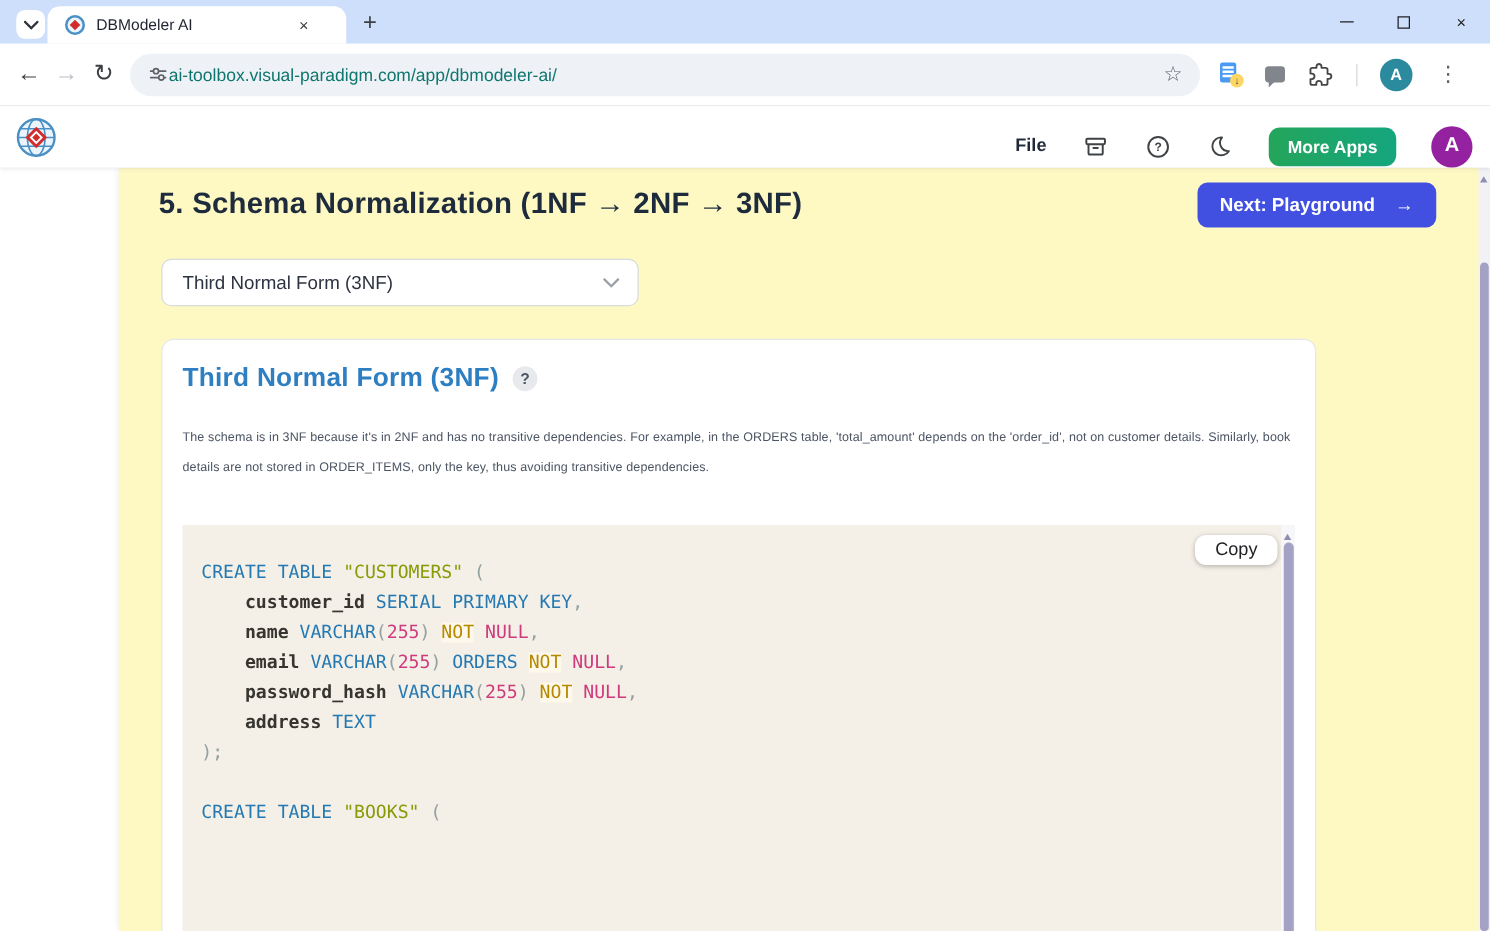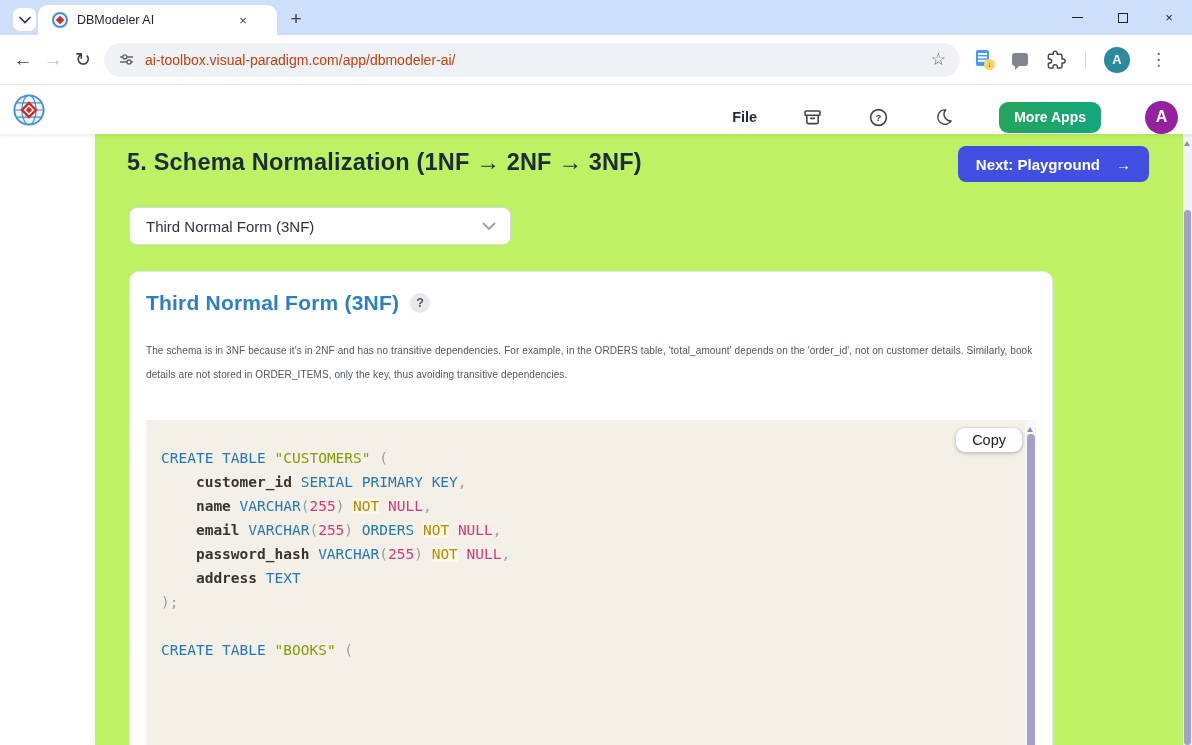--- a/index.html
+++ b/index.html
@@ -22,21 +22,21 @@
   .win-btn { width:46px; height:35px; display:flex; align-items:center; justify-content:center; color:#202124; font-size:13px; cursor:pointer; }
   .win-btn .maxbox { width:10px; height:10px; border:1.4px solid #202124; }
   .win-btn .minbar { width:11px; height:0; border-top:1.6px solid #202124; display:block; }
 
   .toolbar { position:absolute; left:0; top:35px; width:1192px; height:50px; background:#fff; border-bottom:1px solid #eceef1;
     display:flex; align-items:center; }
   .nav-ic { width:30px; height:30px; display:flex; align-items:center; justify-content:center; font-size:19px; color:#3c4043; cursor:pointer; }
   .nav-ic.back { margin-left:8px; }
   .nav-ic.fwd { color:#bdc1c6; }
   .urlbar { margin-left:6px; width:856px; height:34px; background:#eef1f6; border-radius:17px; display:flex; align-items:center; padding:0 10px 0 14px; cursor:text; }
-  .url-text { font-size:14px; color:#c2410c; margin-left:10px; flex:1; white-space:nowrap; overflow:hidden; }
+  .url-text { font-size:14px; color:#0f766e; flex:1; white-space:nowrap; overflow:hidden; }
   .star { font-size:17px; color:#5f6368; padding:0 4px; cursor:pointer; }
   .tb-right { display:flex; align-items:center; margin-left:16px; gap:18px; }
   .rl-icon { position:relative; width:18px; height:19px; cursor:pointer; }
   .rl-icon .pg { position:absolute; left:0; top:0; width:13px; height:16px; background:#4a9af5; border-radius:2px; }
   .rl-icon .pg::after { content:""; position:absolute; left:2px; top:3px; width:9px; height:1.6px; background:#fff;
     box-shadow:0 3.4px 0 #fff, 0 6.8px 0 #fff; }
   .rl-icon .bd { position:absolute; right:-1px; bottom:-1px; width:11px; height:11px; border-radius:50%; background:#fdd663;
     color:#3c4043; font-size:8px; font-weight:bold; display:flex; align-items:center; justify-content:center; }
   .bubble { width:16px; height:13px; background:#80868b; border-radius:3px; position:relative; cursor:pointer; }
   .bubble::after { content:""; position:absolute; left:3px; bottom:-4px; border:4px solid transparent; border-top-color:#80868b; border-left-color:#80868b; }
@@ -46,31 +46,31 @@
   .dots { font-size:17px; color:#5f6368; cursor:pointer; padding:0 10px 0 2px; letter-spacing:0; }
 
   
   .appheader { position:absolute; left:0; top:85px; width:1192px; height:49px; background:#fff;
     box-shadow:0 1px 4px rgba(40,50,70,.12); display:flex; align-items:center; z-index:5; }
   .logo { width:34px; height:34px; margin-left:12px; flex:none; }
   .brand { margin-left:10px; }
   .brand-name { font-size:16px; font-weight:bold; color:#27313f; line-height:18px; }
   .brand-sub { font-size:11.5px; color:#6c757d; }
   .brand-sub a { color:#6c757d; text-decoration:underline; cursor:pointer; }
-  .ah-right { margin-left:auto; display:flex; align-items:center; gap:44px; padding-right:14px;margin-top:15px; }
+  .ah-right { margin-left:auto; display:flex; align-items:center; gap:28px; padding-right:14px;margin-top:15px; }
   .file-menu { font-size:14.5px; font-weight:600; color:#1f2937; cursor:pointer; }
   .ah-ic { width:22px; height:22px; display:flex; align-items:center; justify-content:center; cursor:pointer; }
   .more-apps { height:31px; padding:0 15px; border:none; border-radius:9px; color:#fff; font-size:14px; font-weight:bold;
     background:linear-gradient(90deg,#24a55b,#14a67e); cursor:pointer; font-family:inherit; }
   .avatar-lg { width:33px; height:33px; border-radius:50%; background:#94219f; color:#fff; font-size:16px; font-weight:bold;
     display:flex; align-items:center; justify-content:center; cursor:pointer; }
 
   
   .content { position:absolute; left:0; top:134px; width:1192px; height:611px; background:#fff; overflow:hidden; }
-  .container { position:absolute; left:95px; top:0; width:1088px; height:611px; background:#bef264;
+  .container { position:absolute; left:95px; top:0; width:1088px; height:611px; background:#fef9c3;
     box-shadow:0 0 6px rgba(30,40,60,.10); overflow:hidden; }
   .title-row { display:flex; align-items:flex-start; justify-content:space-between; padding:12px 34px 0 32px; }
   h1.section-title { font-size:23.5px; font-weight:bold; color:#1d2b3d; letter-spacing:.2px; padding-top:3px; }
   .next-btn { display:flex; align-items:center; gap:16px; background:#4150e0; color:#fff; border:none; border-radius:8px;
     height:36px; padding:0 18px; font-size:15px; font-weight:bold; cursor:pointer; font-family:inherit; }
   .desc { margin:13px 0 0 32px; width:778px; font-size:16px; line-height:23px; color:#68707c; }
   .select { margin:25px 0 0 34px; width:382px; height:38px; border:1px solid #d7dade; border-radius:8px; background:#fff;
     display:flex; align-items:center; padding:0 14px 0 16px; cursor:pointer; }
   .select-value { font-size:15px; color:#2d3340; flex:1; }
 

